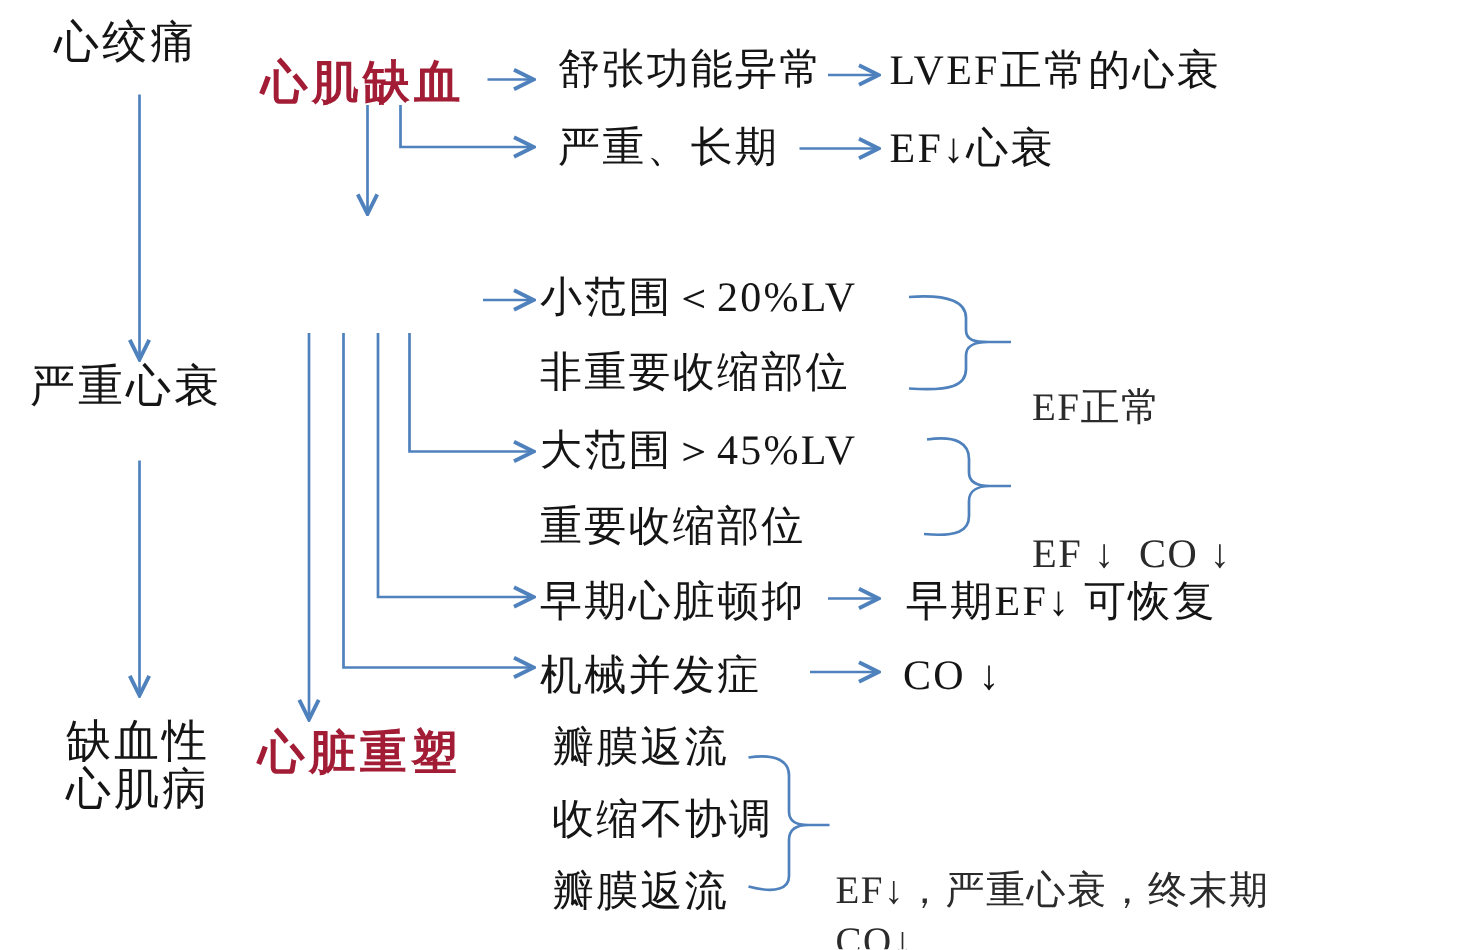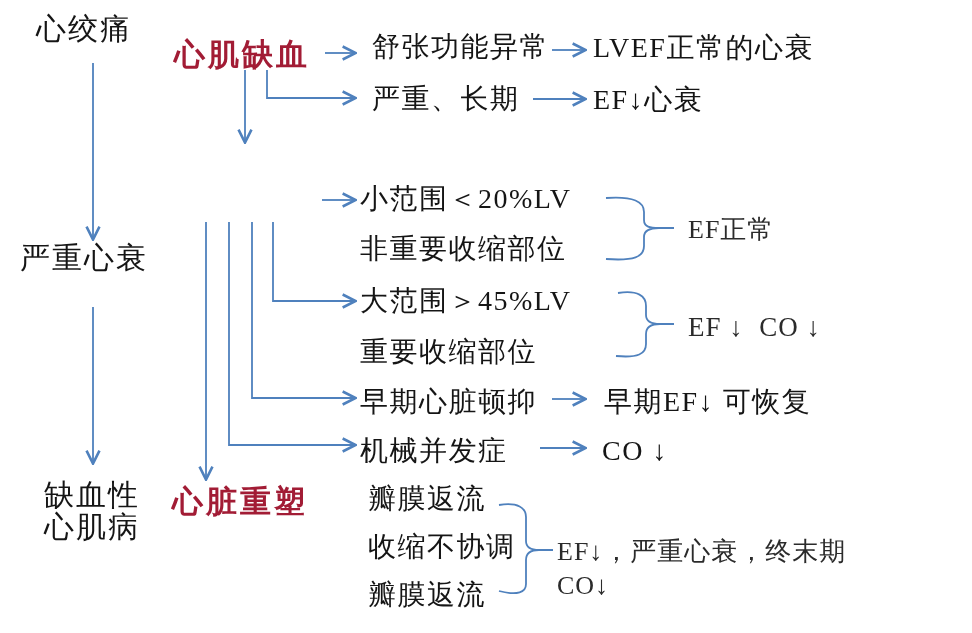--- a/index.html
+++ b/index.html
@@ -12,21 +12,21 @@
   .canvas{
     position:relative;width:972px;height:633px;background:var(--background);
     font-family:"Liberation Serif","DejaVu Serif",serif;
     color:var(--text_black);overflow:hidden;
   }
   .canvas svg{position:absolute;left:0;top:0;}
   .node{position:absolute;white-space:nowrap;line-height:1.05;}
   .body-t{font-size:28px;letter-spacing:1.5px;}
   .left-t{font-size:30px;letter-spacing:2px;}
   .stage-t{font-size:31px;font-weight:bold;letter-spacing:3px;color:var(--heading_red);}
-  .small-t{font-size:26px;letter-spacing:1px;color:#2b2b2b;}
+  .small-t{font-size:26px;letter-spacing:1px;color:#2b2b2b;margin-top:42px;}
   .bold-t{font-weight:normal;}
   .pre{white-space:pre;}
   .stack{line-height:32px;}
   path.l{stroke:var(--arrow_blue);stroke-width:1.8;fill:none;}
   marker path{stroke:var(--arrow_blue);stroke-width:1.6;fill:none;}
 </style>
 </head>
 <body>
 
 <div class="canvas">

